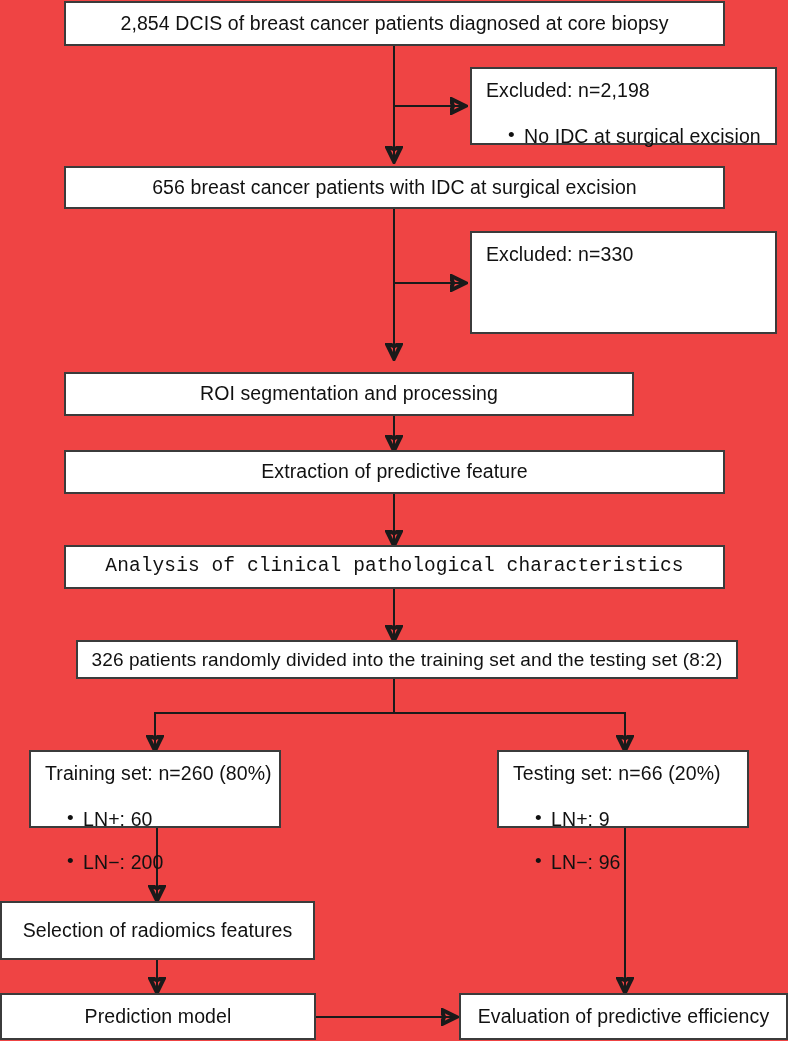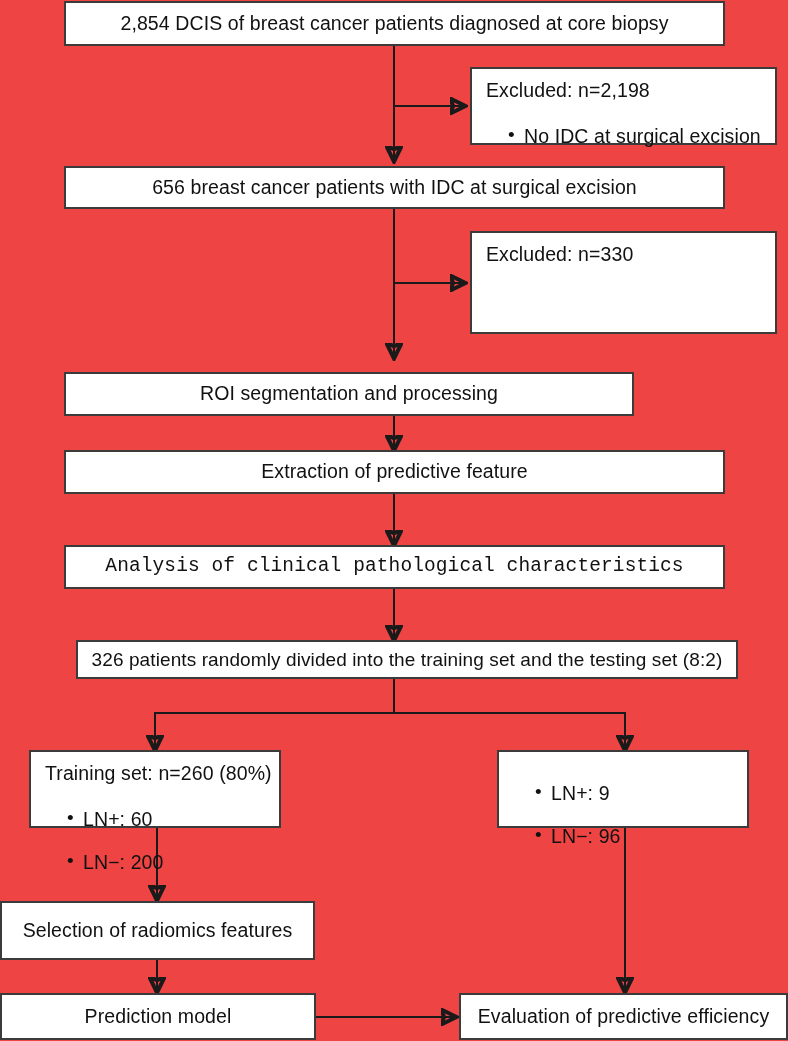--- a/index.html
+++ b/index.html
@@ -150,20 +150,21 @@
 
   <div class="node left-align" style="left:29px; top:750px; width:252px; height:78px;">
     <span class="title-line">Training set: n=260 (80%)</span>
     <ul class="bullets">
       <li>LN+: 60</li>
       <li>LN−: 200</li>
     </ul>
   </div>
 
   <div class="node left-align" style="left:497px; top:750px; width:252px; height:78px;">
+    <span class="title-line">Testing set: n=66 (20%)</span>
     <ul class="bullets">
       <li>LN+: 9</li>
       <li>LN−: 96</li>
     </ul>
   </div>
 
   <div class="node" style="left:0px; top:901px; width:315px; height:59px;">
     <span class="title-line">Selection of radiomics features</span>
   </div>
 

